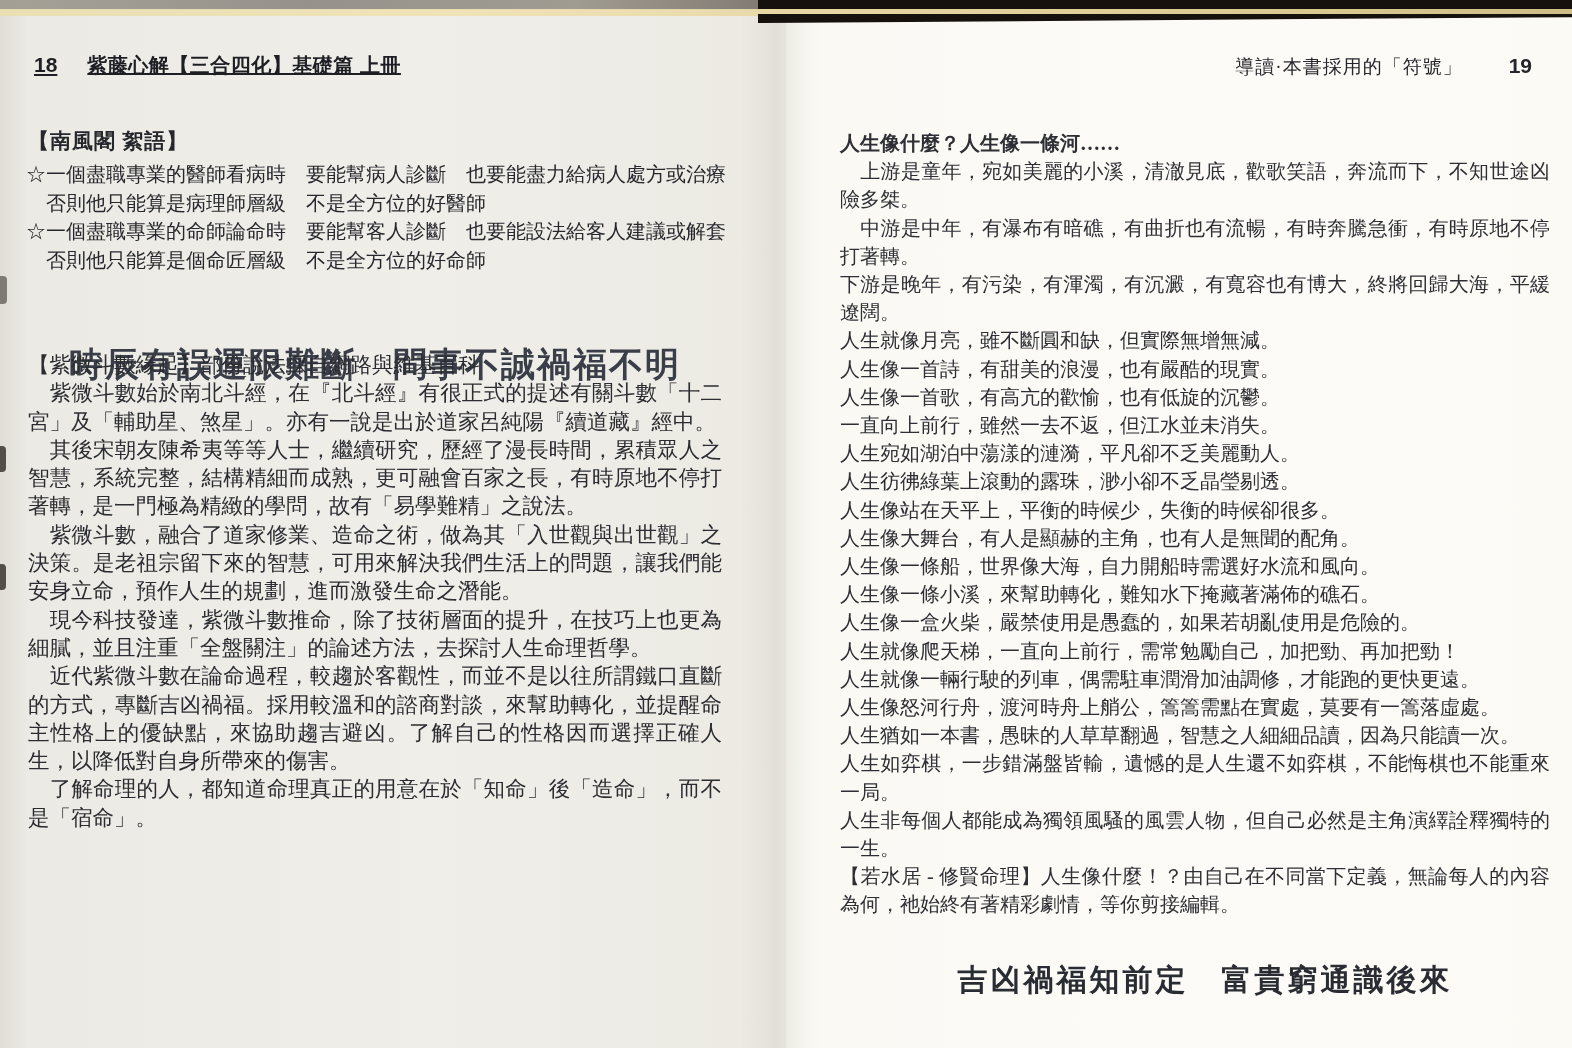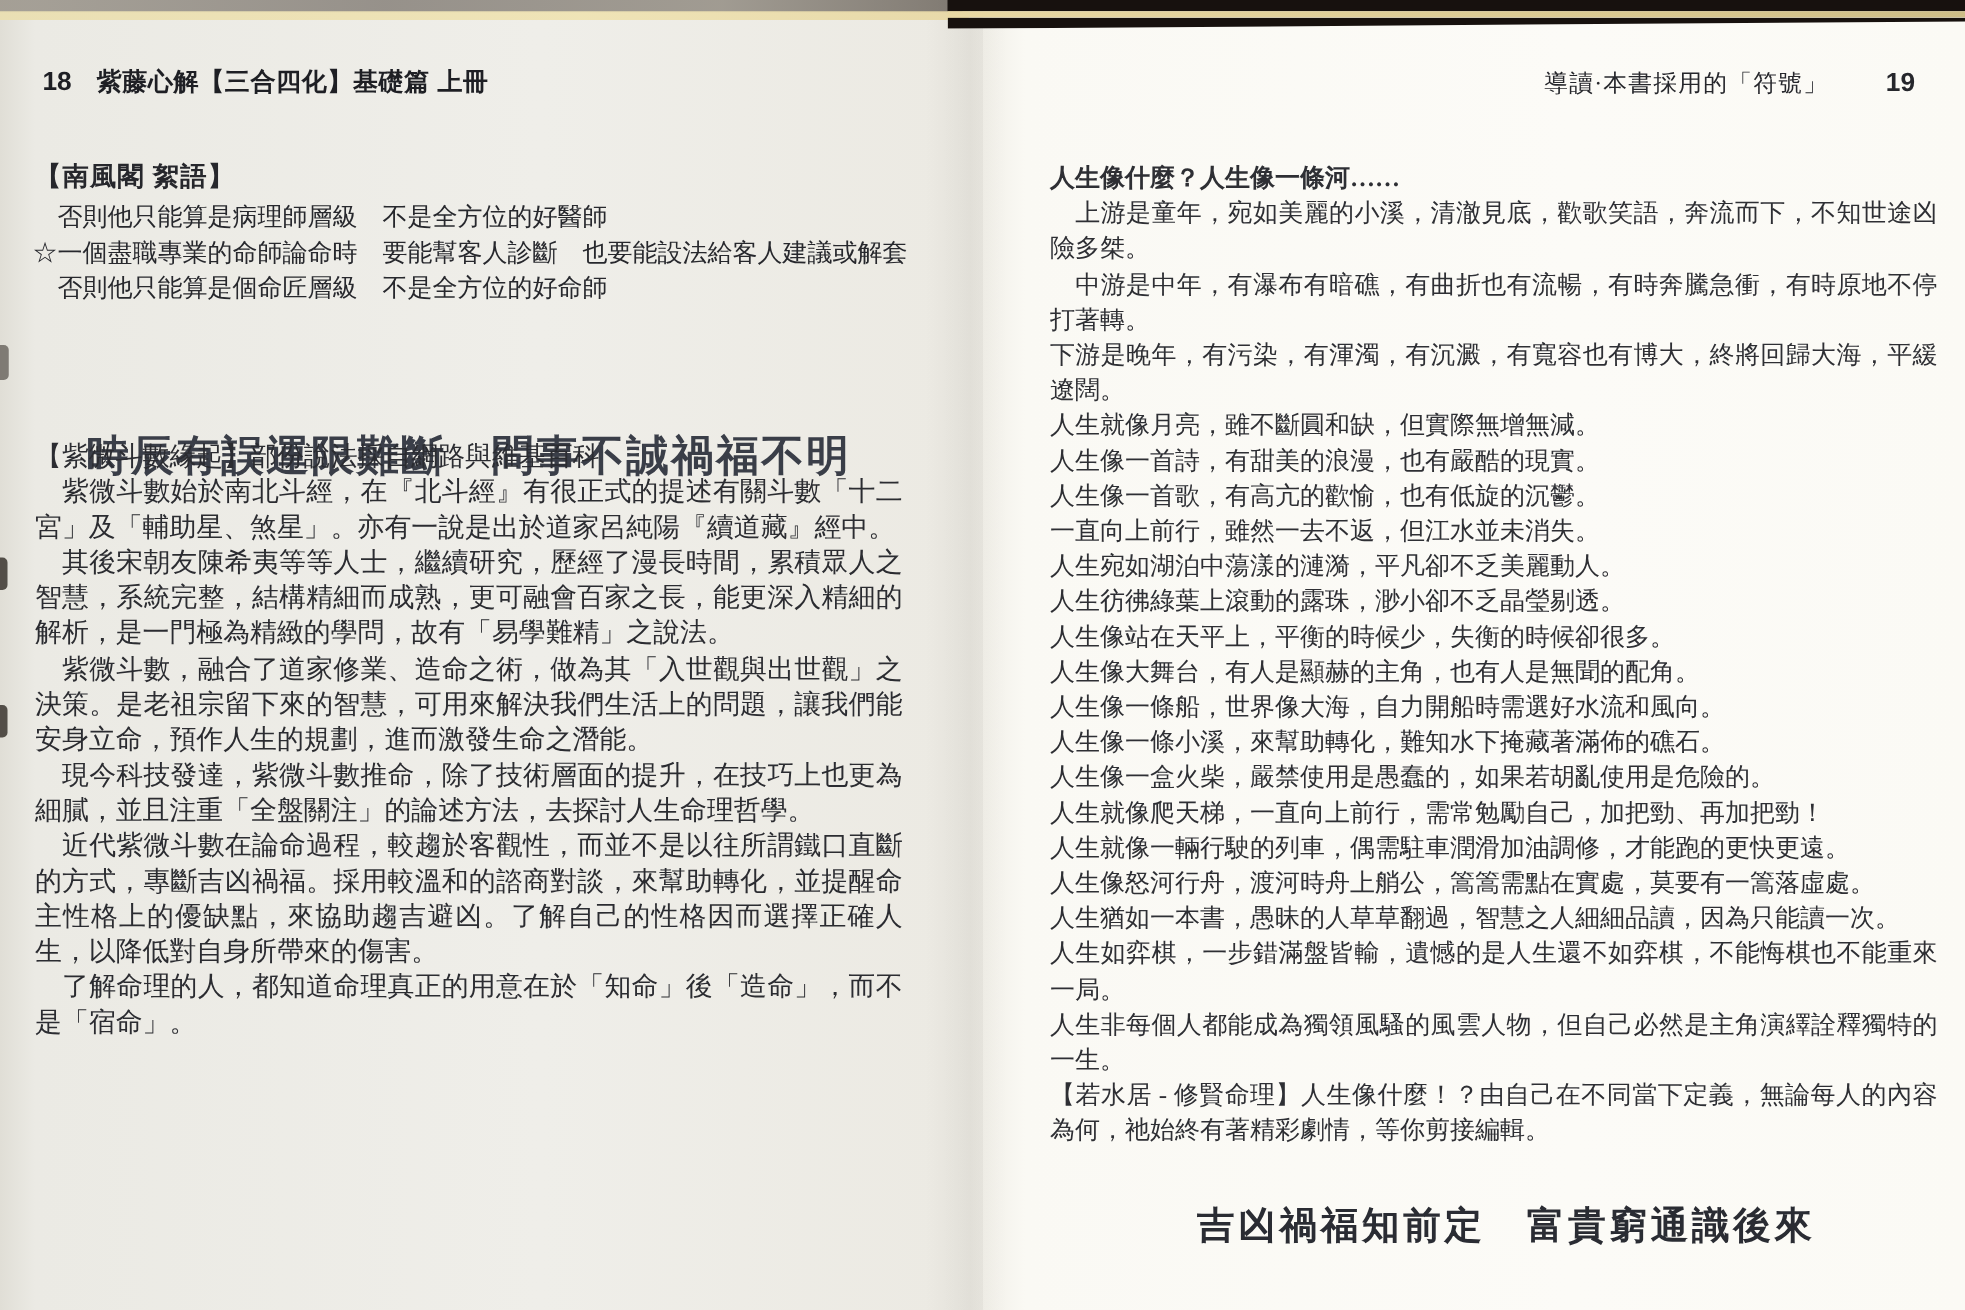--- a/index.html
+++ b/index.html
@@ -28,22 +28,22 @@
   .tbr-black2{position:absolute;left:758px;top:14px;width:814px;height:9px;background:#17110e;
     clip-path:polygon(0 0,100% 0,100% 35%,0 100%);}
   .edge-blob{position:absolute;left:0;background:#39352f;border-radius:0 4px 4px 0;opacity:.85;}
   .blob1{top:276px;width:7px;height:28px;background:#55504a;opacity:.7;}
   .blob2{top:446px;width:6px;height:26px;}
   .blob3{top:564px;width:6px;height:26px;}
   .gutter-shadow{position:absolute;left:740px;top:0;width:66px;height:1048px;
     background:linear-gradient(90deg,rgba(0,0,0,0) 0,rgba(60,55,45,.05) 55%,rgba(60,55,45,.02) 70%,rgba(0,0,0,0) 100%);}
 
   
-  .lp-header{position:absolute;top:52px;left:34px;display:flex;align-items:baseline;gap:20px;
-    font-family:"Liberation Sans",sans-serif;font-weight:bold;color:#1e1f24;}
+  .lp-header{position:absolute;top:52px;left:34px;display:flex;align-items:baseline;gap:30px;
+    font-family:"Liberation Sans",sans-serif;font-weight:bold;color:#1e1f24;text-decoration:underline;}
   .lp-header .pgnum{font-size:21px;}
   .lp-header .ttl{font-size:20px;letter-spacing:.5px;}
   .lp-section-heading{position:absolute;top:127px;left:28px;width:700px;text-align:left;
     font-size:21px;font-weight:bold;color:#26272c;letter-spacing:1px;}
   .lp-aphorisms{position:absolute;top:160px;left:26px;width:712px;
     font-size:20px;line-height:28.5px;color:#27282d;white-space:nowrap;}
   .lp-main-title{position:absolute;top:294px;left:10px;width:730px;text-align:center;
     font-size:34px;font-weight:bold;letter-spacing:2px;color:#3a3e48;margin-top:48px;}
   .lp-body{position:absolute;top:351px;left:28px;width:694px;
     font-size:21.5px;line-height:28.3px;text-align:justify;color:#2b2c31;}
@@ -68,31 +68,32 @@
 
   <div class="page page-left">
     <div class="lp-header">
       <span class="pgnum">18</span>
       <span class="ttl">紫藤心解【三合四化】基礎篇 上冊</span>
     </div>
 
     <div class="lp-section-heading">【南風閣 絮語】</div>
 
     <div class="lp-aphorisms">
+      <div>☆一個盡職專業的醫師看病時　要能幫病人診斷　也要能盡力給病人處方或治療</div>
       <div>　否則他只能算是病理師層級　不是全方位的好醫師</div>
       <div>☆一個盡職專業的命師論命時　要能幫客人診斷　也要能設法給客人建議或解套</div>
       <div>　否則他只能算是個命匠層級　不是全方位的好命師</div>
     </div>
 
     <div class="lp-main-title">時辰有誤運限難斷　問事不誠禍福不明</div>
 
     <div class="lp-body">
       <p class="lp-origin-heading">【紫微斗數緣起】部份說法採自網路與維基百科</p>
       <p>　紫微斗數始於南北斗經，在『北斗經』有很正式的提述有關斗數「十二宮」及「輔助星、煞星」。亦有一說是出於道家呂純陽『續道藏』經中。</p>
-      <p>　其後宋朝友陳希夷等等人士，繼續研究，歷經了漫長時間，累積眾人之智慧，系統完整，結構精細而成熟，更可融會百家之長，能更深入精細的解析，是一門極為精緻的學問，故有「易學難精」之說法。</p>
+      <p>　其後宋朝友陳希夷等等人士，繼續研究，歷經了漫長時間，累積眾人之智慧，系統完整，結構精細而成熟，更可融會百家之長，有時原地不停打著轉，是一門極為精緻的學問，故有「易學難精」之說法。</p>
       <p>　紫微斗數，融合了道家修業、造命之術，做為其「入世觀與出世觀」之決策。是老祖宗留下來的智慧，可用來解決我們生活上的問題，讓我們能安身立命，預作人生的規劃，進而激發生命之潛能。</p>
       <p>　現今科技發達，紫微斗數推命，除了技術層面的提升，在技巧上也更為細膩，並且注重「全盤關注」的論述方法，去探討人生命理哲學。</p>
       <p>　近代紫微斗數在論命過程，較趨於客觀性，而並不是以往所謂鐵口直斷的方式，專斷吉凶禍福。採用較溫和的諮商對談，來幫助轉化，並提醒命主性格上的優缺點，來協助趨吉避凶。了解自己的性格因而選擇正確人生，以降低對自身所帶來的傷害。</p>
       <p>　了解命理的人，都知道命理真正的用意在於「知命」後「造命」，而不是「宿命」。</p>
     </div>
   </div>
 
   <div class="page page-right">
     <div class="rp-header">
       <span class="ttl">導讀·本書採用的「符號」</span>

